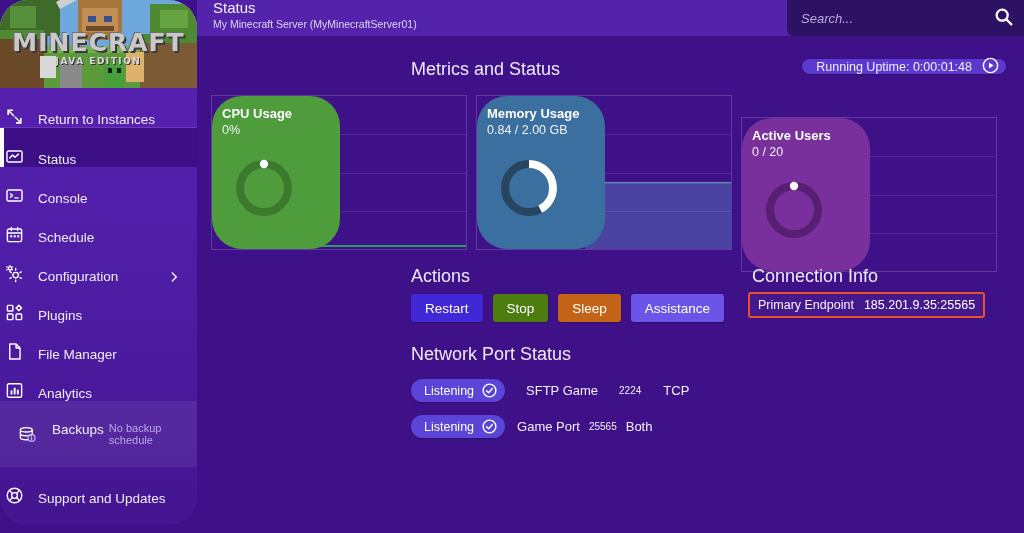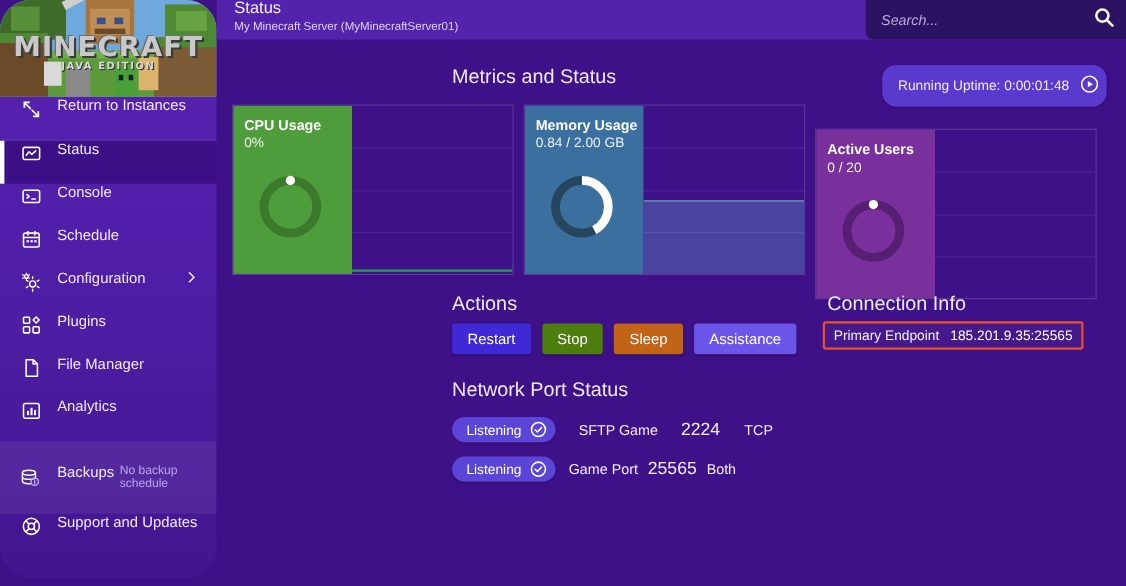--- a/index.html
+++ b/index.html
@@ -45,23 +45,23 @@
     font-weight: bold;
     font-size: 9px;
     letter-spacing: 1.5px;
     color: #d8d8d8;
     text-shadow: 1px 1px 0 #333;
   }
 
   .nav { padding-top: 0; }
   .nav-item {
     position: relative;
-    display: flex; align-items: flex-start;
+    display: flex; align-items: flex-end;
     height: 39px;
-    padding-left: 17px;
+    padding-left: 3px;
     font-size: 13.5px;
     color: #f0ecf9;
     white-space: nowrap;
   }
   .nav-item .ic {
     width: 22px; height: 22px;
     margin-right: 13px;
     display: flex; align-items: center; justify-content: center;
     flex: 0 0 22px;
   }
@@ -119,42 +119,43 @@
   }
   .searchbox input::placeholder { color: #b7abdc; font-style: italic; }
   .search-ic { flex: 0 0 auto; margin-left: 6px; }
 
   .section-title {
     position: absolute; font-size: 18px; color: #efeaf9; font-weight: normal;
   }
 
   .uptime-pill {
     position: absolute; right: 18px; top: 59px;
-    height: 38px;
+    height: 15px;
     background: #5b39cf;
     border-radius: 13px;
     display: flex; align-items: center;
     padding: 0 6px 0 14px;
     font-size: 12.5px; color: #f2eefc;
     box-shadow: 0 1px 2px rgba(0,0,0,.25);
   }
   .uptime-pill .play { margin-left: 9px; }
 
   
   .cards { position: absolute; left: 14px; top: 95px; display: flex; gap: 9px; }
   .card {
     width: 256px; height: 155px;
     position: relative;
     overflow: hidden;
     border: 1px solid rgba(255,255,255,0.17);
   }
   .card .left {
     position: absolute; left: 0; top: 0; bottom: 0;
-    width: 108px;
+    width: 128px;
     padding: 10px 0 4px 10px;
+    border-radius: 30px;
   }
   .card .c-title { font-size: 13px; font-weight: bold; color: #ffffff; line-height: 16px; }
   .card .c-val { font-size: 12.5px; color: #f2f2f2; line-height: 17px; }
   .gauge { position: absolute; left: 20px; top: 60px; width: 64px; height: 64px; }
   .card .right { position: absolute; left: 108px; right: 0; top: 0; bottom: 0; }
   .grid-lines { position: absolute; inset: 0; }
   .grid-lines i {
     position: absolute; left: 0; right: 0; height: 1px;
     background: rgba(255,255,255,0.09);
   }
@@ -186,21 +187,21 @@
     background: #5b44d8;
     border-radius: 13px;
     height: 23px;
     display: flex; align-items: center;
     padding: 0 7px 0 13px;
     font-size: 12.5px; color: #ffffff;
     box-shadow: 0 1px 2px rgba(0,0,0,.25);
   }
   .pill .chk { margin-left: 7px; display: flex; }
   .port-name { font-size: 13px; color: #f3efff; }
-  .port-num { font-size: 16px; color: #f3efff; }
+  .port-num { font-size: 10px; color: #f3efff; }
   .port-proto { font-size: 13px; color: #f3efff; }
 </style>
 </head>
 <body>
 
 <div id="app">
 
   <div id="sidebar">
 
     <div class="brand">

